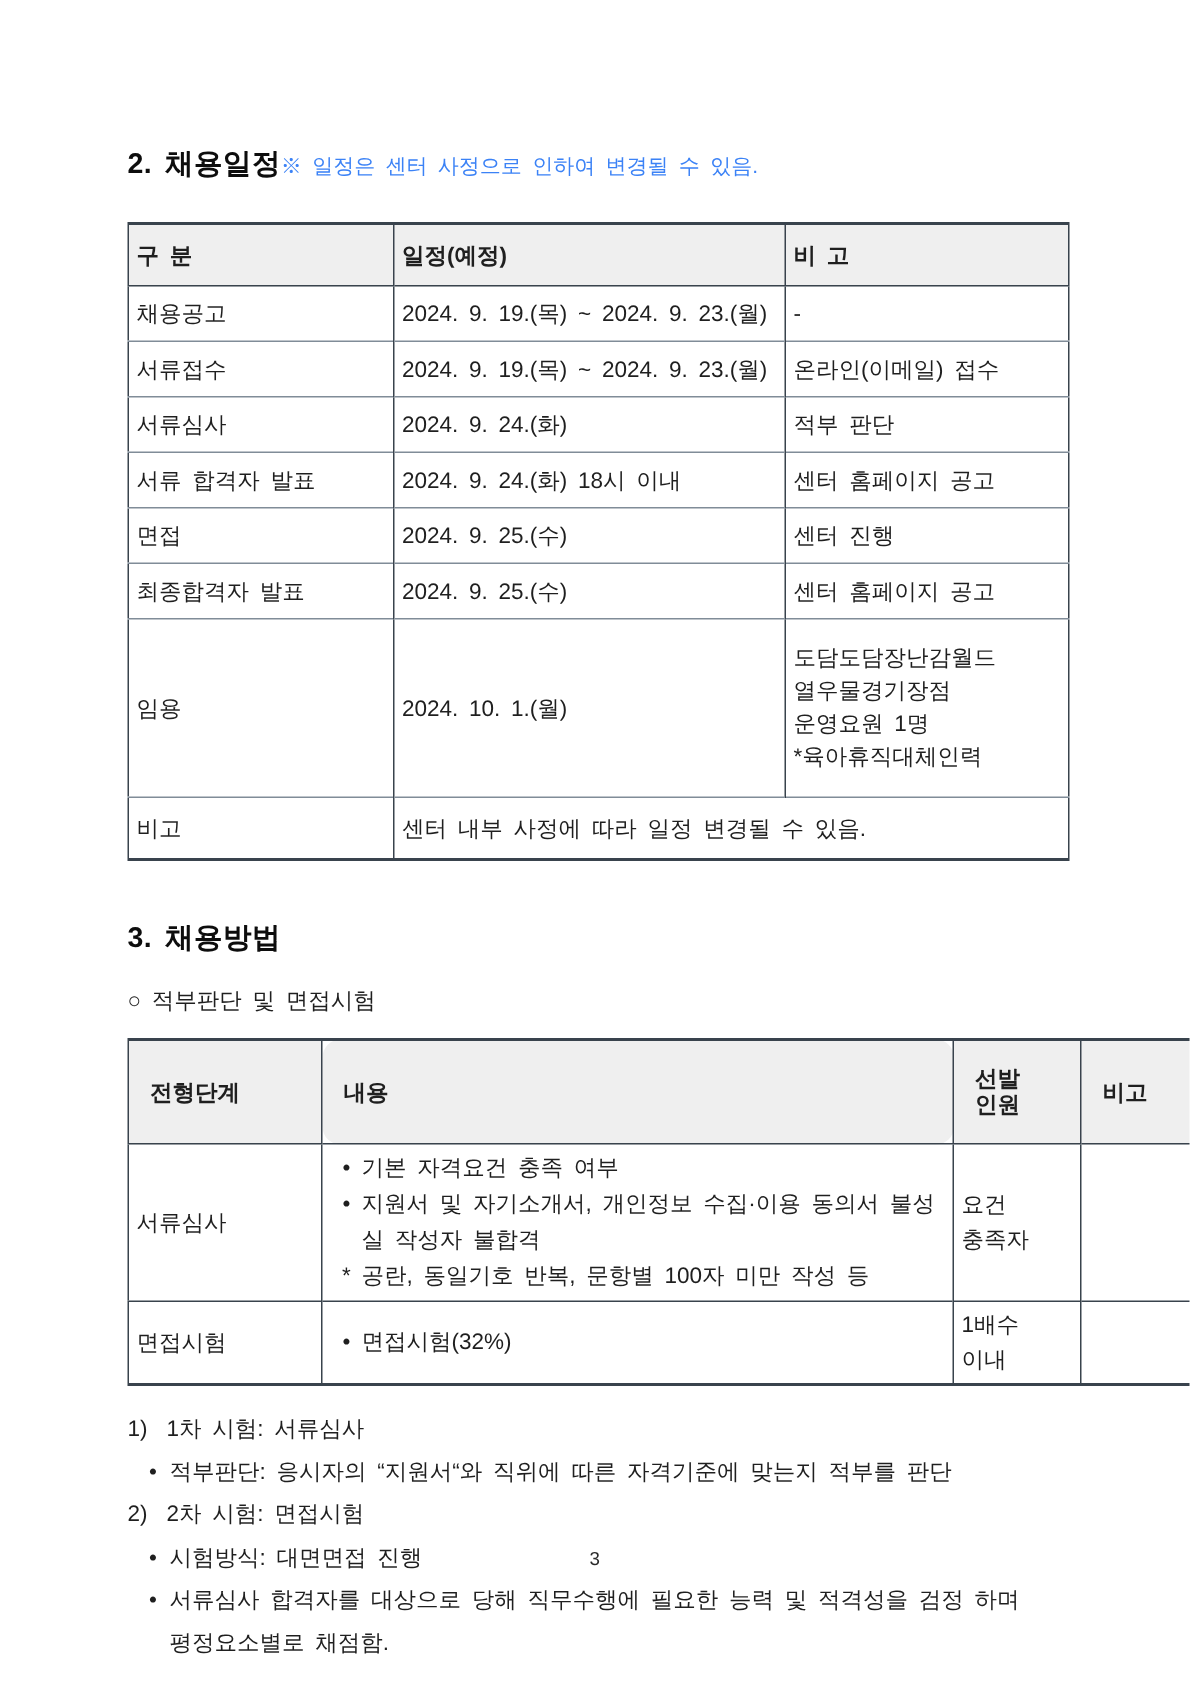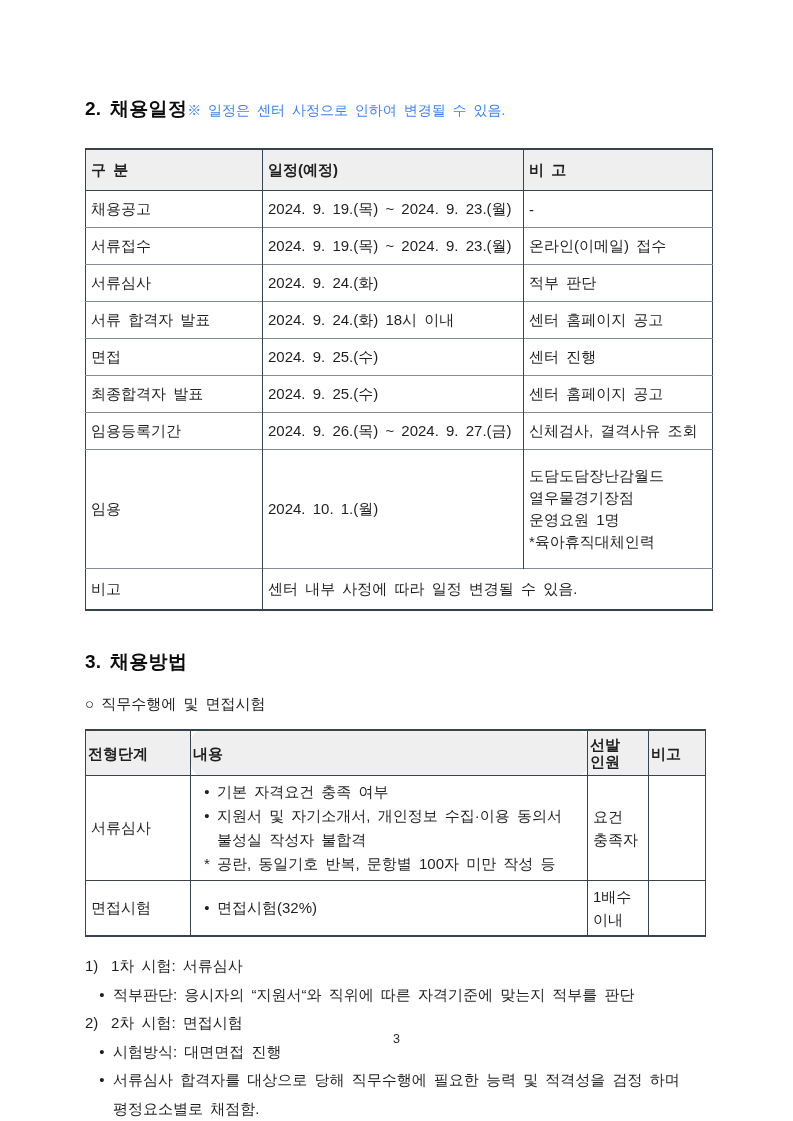--- a/index.html
+++ b/index.html
@@ -37,21 +37,21 @@
   .t1 .last td { height: 32px; }
 
   
   .sec3 { margin-top: 38px; }
   .subtitle { margin-top: 20px; font-size: 15px; color: #1f1f1f; }
 
   
   .t2 { margin-top: 15px;
         border-top: 2px solid #39434d; border-bottom: 2px solid #39434d;
         border-left: 1px solid #39434d; border-right: 1px solid #39434d; }
-  .t2 th { height: 40px; border-bottom: 1px solid #39434d; line-height: 17px; padding: 2px; }
+  .t2 th { height: 40px; border-bottom: 1px solid #39434d; line-height: 17px; padding: 14px; }
   .t2 td { border-top: 1px solid #39434d; }
   .t2 th + th, .t2 td + td { border-left: 1px solid #39434d; }
   .t2 .c1 { width: 100px; } .t2 .c2 { width: 392px; border-radius: 12px; } .t2 .c3 { width: 56px; } .t2 .c4 { width: 52px; }
   .t2 .content-cell { text-align: left; padding: 4px 6px; }
   .t2 .cline { display: flex; line-height: 24px; }
   .t2 .cmark { flex: none; width: 20px; text-align: center; }
   .t2 .ctext { flex: 1; }
   .t2 .sel { line-height: 23px; }
   .t2 .r1 td { height: 78px; }
   .t2 .r2 td { height: 42px; }
@@ -106,25 +106,20 @@
     <tr>
       <td>면접</td>
       <td>2024. 9. 25.(수)</td>
       <td>센터 진행</td>
     </tr>
     <tr>
       <td>최종합격자 발표</td>
       <td>2024. 9. 25.(수)</td>
       <td>센터 홈페이지 공고</td>
     </tr>
-    <tr>
-      <td>임용등록기간</td>
-      <td>2024. 9. 26.(목) ~ 2024. 9. 27.(금)</td>
-      <td>신체검사, 결격사유 조회</td>
-    </tr>
     <tr class="tall">
       <td>임용</td>
       <td>2024. 10. 1.(월)</td>
       <td>
         <div class="remark-lines">
           <div>도담도담장난감월드</div>
           <div>열우물경기장점</div>
           <div>운영요원 1명</div>
           <div>*육아휴직대체인력</div>
         </div>
@@ -133,21 +128,21 @@
     <tr class="last">
       <td>비고</td>
       <td colspan="2">센터 내부 사정에 따라 일정 변경될 수 있음.</td>
     </tr>
   </tbody>
     </table>
 
   <div class="sec-head sec3">
     <span class="sec-title">3. 채용방법</span>
   </div>
-  <div class="subtitle">○ 직무수행에 및 면접시험</div>
+  <div class="subtitle">○ 적부판단 및 면접시험</div>
 
   <table class="t2">
     <tbody>
         <tr>
       <th class="c1">전형단계</th>
       <th class="c2">내용</th>
       <th class="c3">
         <div>선발</div>
         <div>인원</div>
       </th>

